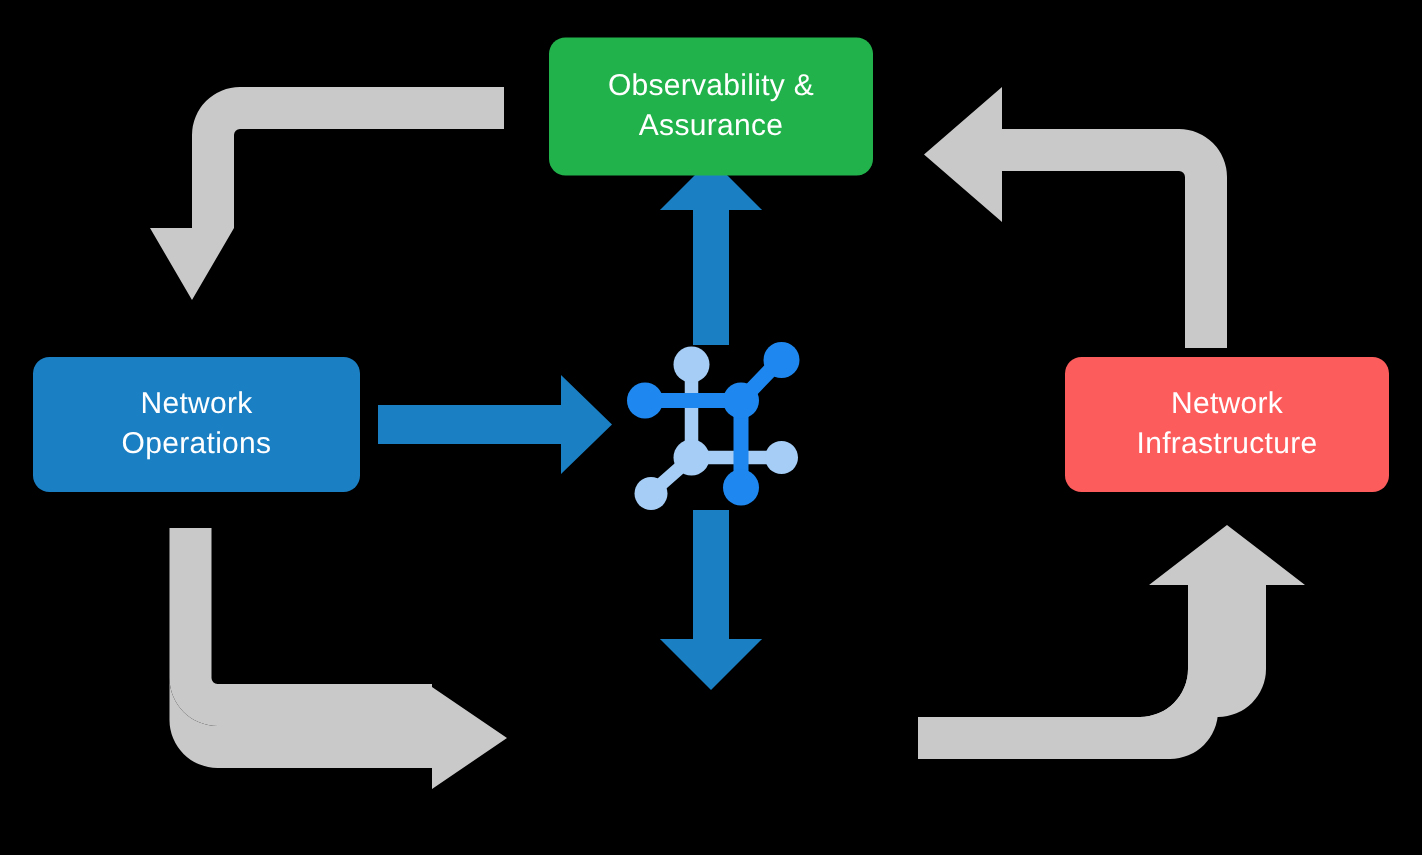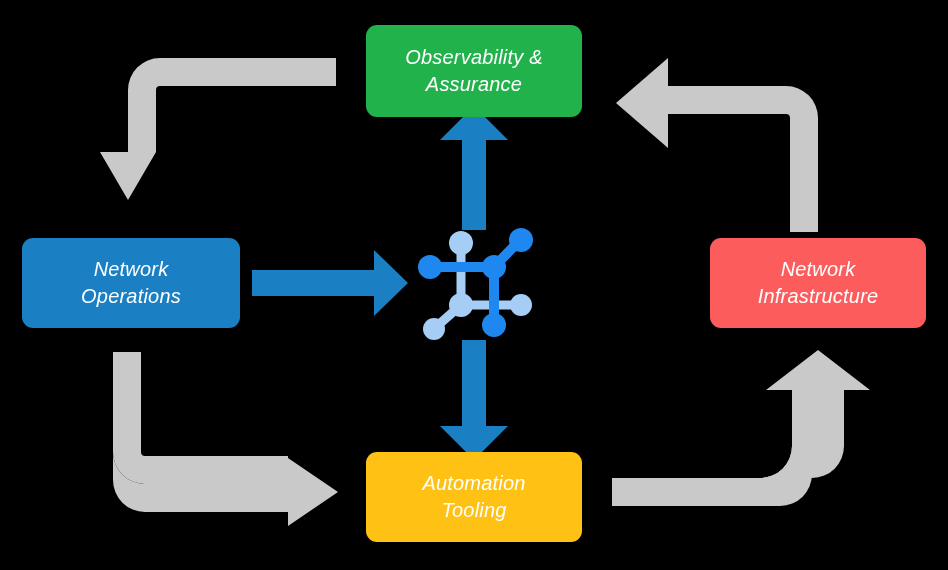--- a/index.html
+++ b/index.html
@@ -36,21 +36,20 @@
     border-radius: 11px;
     color: #ffffff;
     font-size: 20px;
     line-height: 1.35;
     font-weight: 400;
     letter-spacing: 0.2px;
     white-space: pre-line;
     box-sizing: border-box;
     padding: 4px 28px;
     user-select: none;
-    font-style: italic;
   }
   #box-observability {
     left: 366px;
     top: 25px;
     width: 216px;
     height: 92px;
   }
   #box-network-operations {
     left: 22px;
     top: 238px;
@@ -143,18 +142,14 @@
   <div class="node-box" id="box-network-operations" style="background:#1B7FC3;">
     <span>Network
 Operations</span>
   </div>
 
   <div class="node-box" id="box-network-infrastructure" style="background:#FC5C5C;">
     <span>Network
 Infrastructure</span>
   </div>
 
-  <div class="node-box" id="box-automation-tooling" style="background:#FFC113;">
-    <span>Automation
-Tooling</span>
-  </div>
 
 </div>
 
 </body></html>

